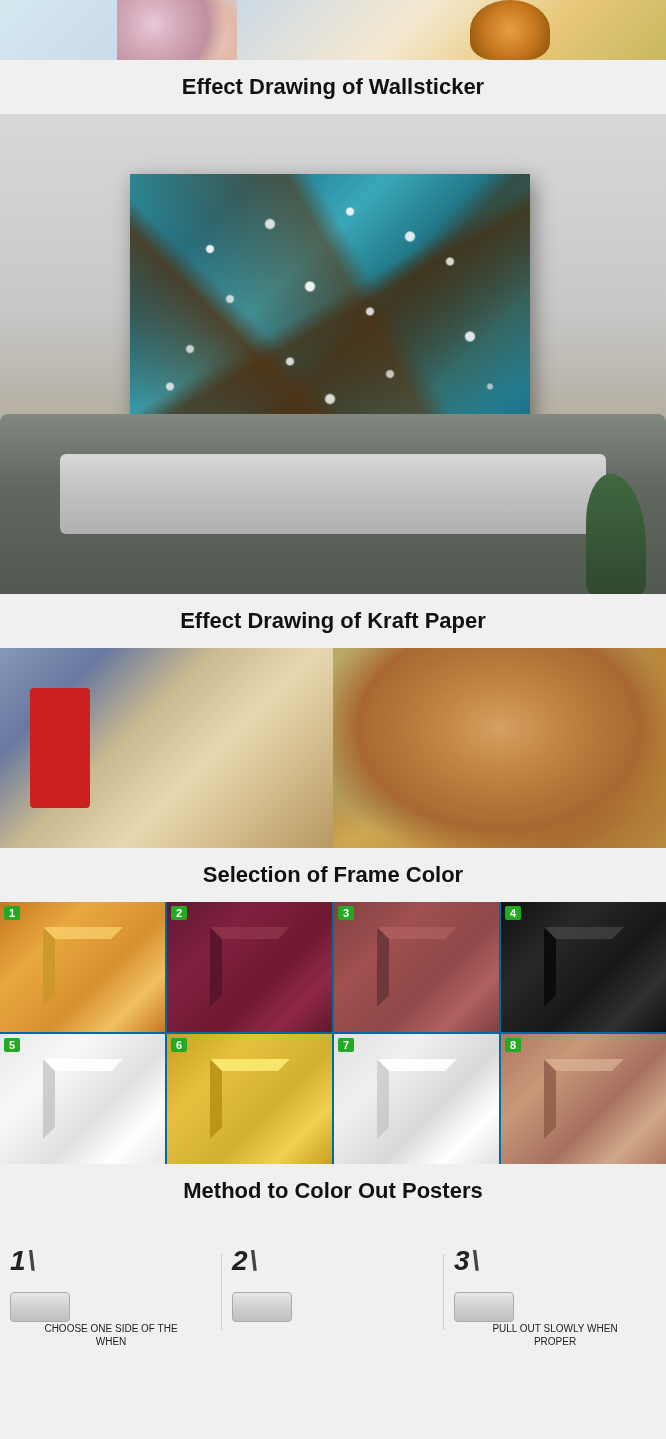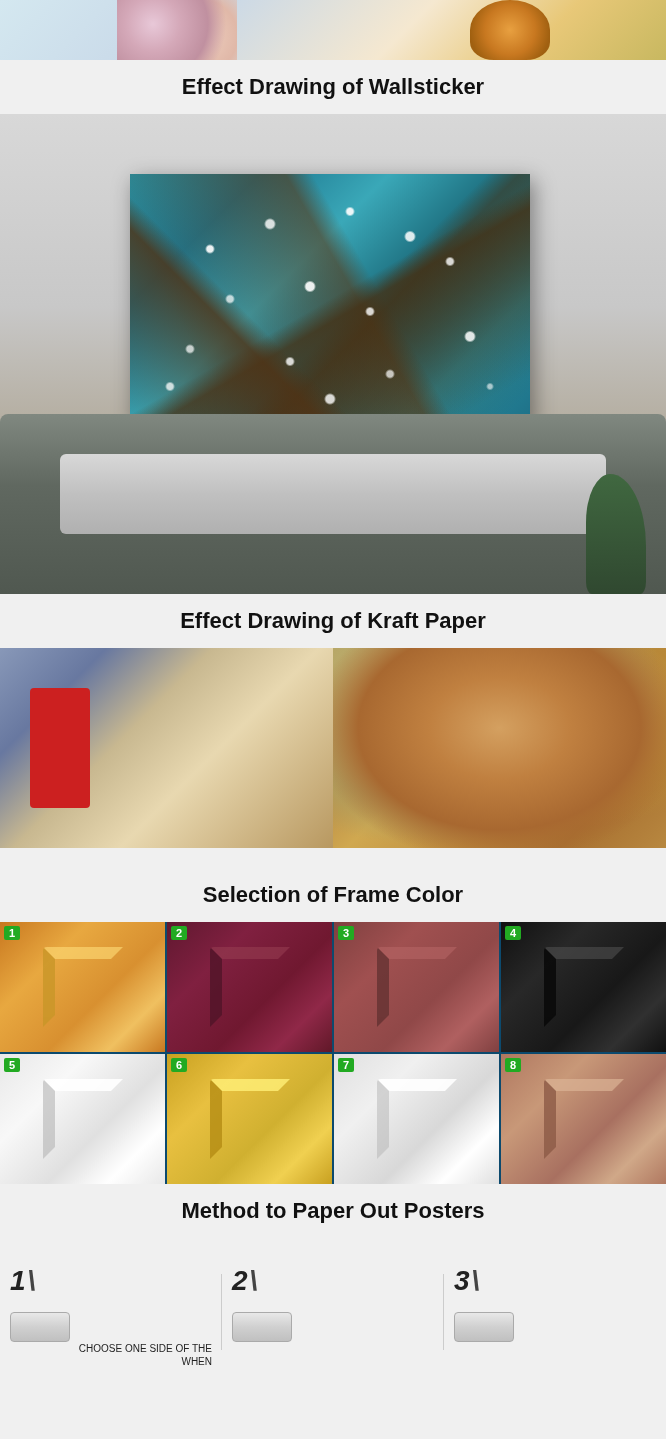--- a/index.html
+++ b/index.html
@@ -187,22 +187,21 @@
       width: 100%;
       height: 100%;
       background:
         radial-gradient(ellipse at 50% 40%, #d4a060 0%, #c08040 30%, #a86830 60%, transparent 80%),
         radial-gradient(ellipse at 30% 20%, #c8b878 0%, #b0a060 50%, transparent 70%),
         radial-gradient(ellipse at 70% 30%, #d0a858 0%, #b88838 40%, transparent 60%);
     }
 
     
     .frame-section {
-      background: #0c4a6e;
-      margin-top: 20px;
+      background: #0369a1;
     }
 
     .frame-grid {
       display: grid;
       grid-template-columns: 1fr 1fr 1fr 1fr;
       gap: 2px;
       padding: 0;
     }
 
     .frame-item {
@@ -301,21 +300,21 @@
       background: linear-gradient(180deg, #e8e8e8 0%, #d0d0d0 50%, #c0c0c0 100%);
       border-radius: 4px;
       border: 1px solid #aaa;
       position: relative;
     }
 
     .step-text {
       font-size: 10px;
       color: #222;
       line-height: 1.3;
-      text-align: right;
+      text-align: center;
     }
 
     .divider-line {
       position: absolute;
       right: 0;
       top: 20%;
       height: 60%;
       width: 1px;
       background: #ccc;
     }
@@ -418,21 +417,21 @@
       <div class="frame-number">8</div>
       <div class="frame-corner">
         <div class="frame-corner-inner" style="border-color: rgba(220,180,150,0.7) transparent transparent rgba(140,90,70,0.8);"></div>
       </div>
     </div>
 
   </div>
 </div>
 
 <div class="method-section">
-  <div class="section-title">Method to Paper Out Posters</div>
+  <div class="section-title">Method to Color Out Posters</div>
 
   <div class="method-steps">
 
     <div class="method-step">
       <div class="step-icon-area">
         <span class="step-number">
           <span>1</span>
           <span class="step-number-slash">\</span>
         </span>
       </div>
@@ -456,16 +455,20 @@
     </div>
 
     <div class="method-step">
       <div class="step-icon-area">
         <span class="step-number">
           <span>3</span>
           <span class="step-number-slash">\</span>
         </span>
       </div>
       <div class="tube-icon"></div>
+      <div class="step-text">
+        <div>PULL OUT SLOWLY WHEN</div>
+        <div>PROPER</div>
+      </div>
     </div>
 
   </div>
 </div>
 
 </body></html>

